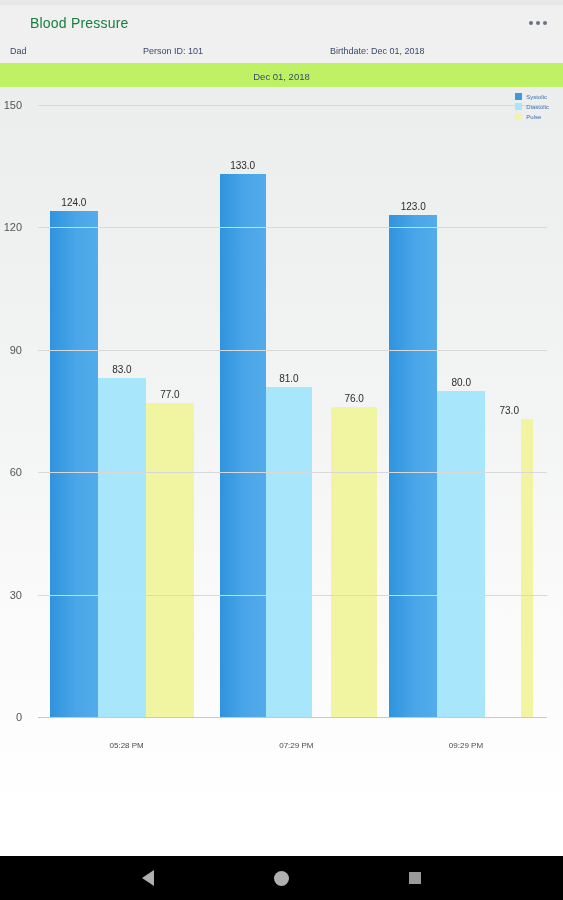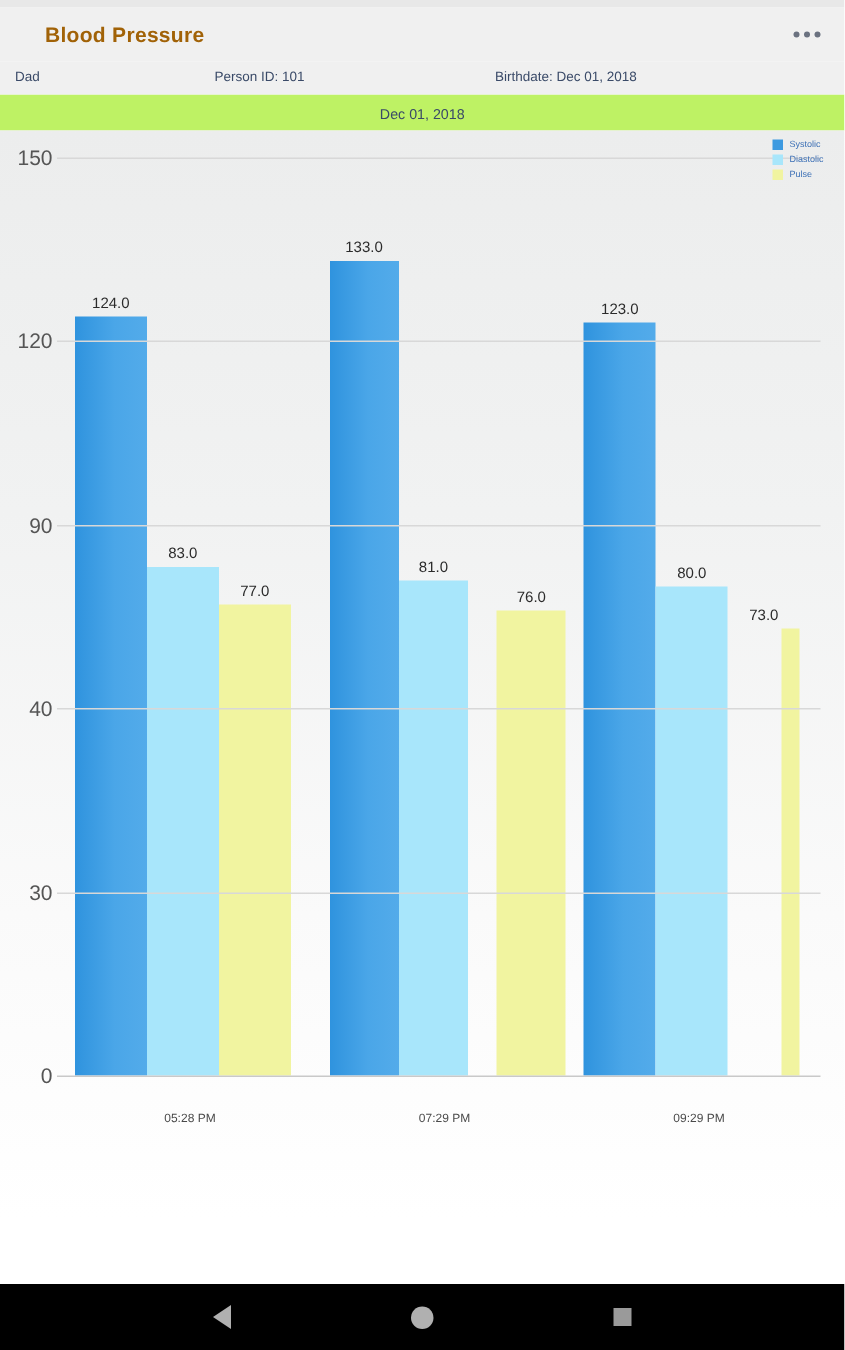--- a/index.html
+++ b/index.html
@@ -14,21 +14,21 @@
   
   .topstrip { height:5px; background:#e8e8e8; width:100%; }
 
   
   .header {
     height:36px; background:#f0f0f0;
     display:flex; align-items:center; justify-content:space-between;
     padding:0 14px;
   }
   .app-title {
-    font-size:14px; font-weight:bold; color:#a16207;
+    font-size:14px; font-weight:normal; color:#15803d;
     letter-spacing:.2px;
     padding-left:16px;
   }
   .overflow-menu { display:flex; gap:3px; align-items:center; cursor:pointer; padding:6px 2px; }
   .overflow-menu i { width:4px; height:4px; border-radius:50%; background:#6b7280; display:block; }
 
   
   .inforow {
     height:22px; background:#f0f0f0;
     position:relative; font-size:9px; color:#3a4a68;
@@ -58,22 +58,22 @@
     top:18px;
     bottom:95px;
   }
   
   .gridline {
     position:absolute; left:0; right:0; height:1px;
     background:#d8d8d8;
   }
   .gridline.base { background:#c9c9c9; }
   .ylabel {
-    position:absolute; right:100%; margin-right:3px;
-    font-size:14px; color:#555; transform:translateY(-50%);
+    position:absolute; right:100%; margin-right:16px;
+    font-size:11px; color:#555; transform:translateY(-50%);
     white-space:nowrap;
   }
 
   .groups {
     position:absolute; left:0; right:0; top:0; bottom:0;
     display:flex;
   }
   .group { flex:1 1 0; position:relative; }
   .bars {
     position:absolute; left:0; right:0; bottom:0; top:0;
@@ -221,21 +221,21 @@
               <div class="fill c-pul"></div>
             </div>
           </div>
         </div>
       </div>
   <div class="gridline base" style="top: 100%;"></div>
       <div class="ylabel" style="top: 100%;">0</div>
       <div class="gridline" style="top: 80%;"></div>
       <div class="ylabel" style="top: 80%;">30</div>
       <div class="gridline" style="top: 60%;"></div>
-      <div class="ylabel" style="top: 60%;">40</div>
+      <div class="ylabel" style="top: 60%;">60</div>
       <div class="gridline" style="top: 40%;"></div>
       <div class="ylabel" style="top: 40%;">90</div>
       <div class="gridline" style="top: 20%;"></div>
       <div class="ylabel" style="top: 20%;">120</div>
       <div class="gridline" style="top: 0%;"></div>
       <div class="ylabel" style="top: 0%;">150</div>
     </div>
 
   <div class="xlabels" id="xlabels-root">
       <div class="xlab"><span>05:28 PM</span></div>

